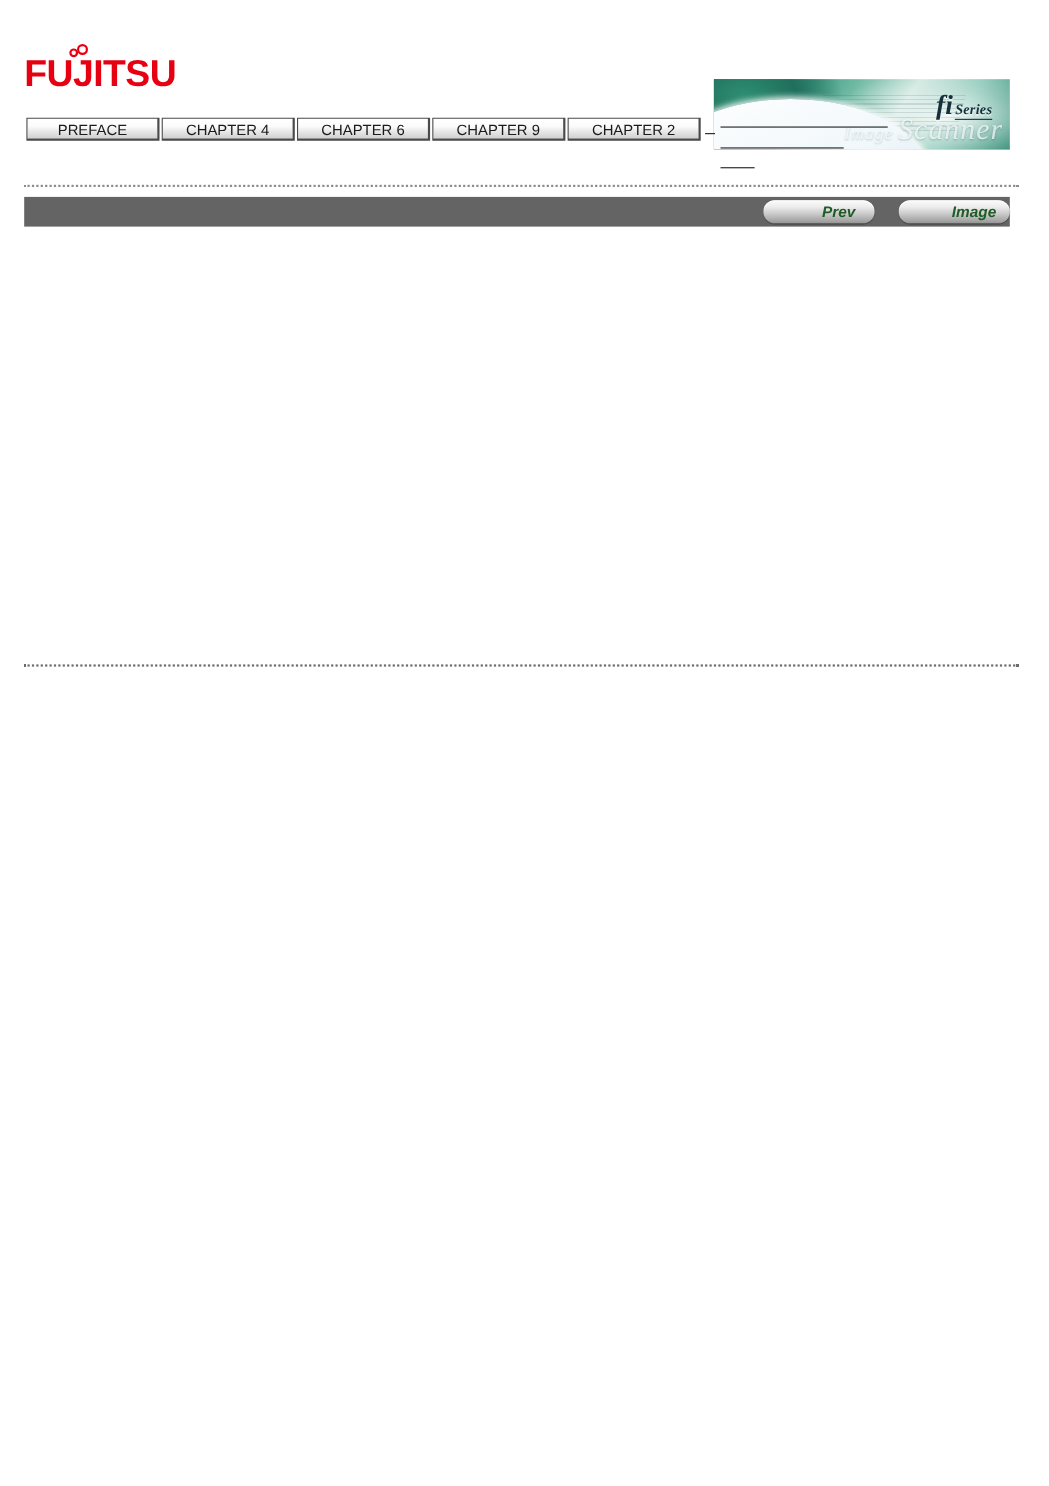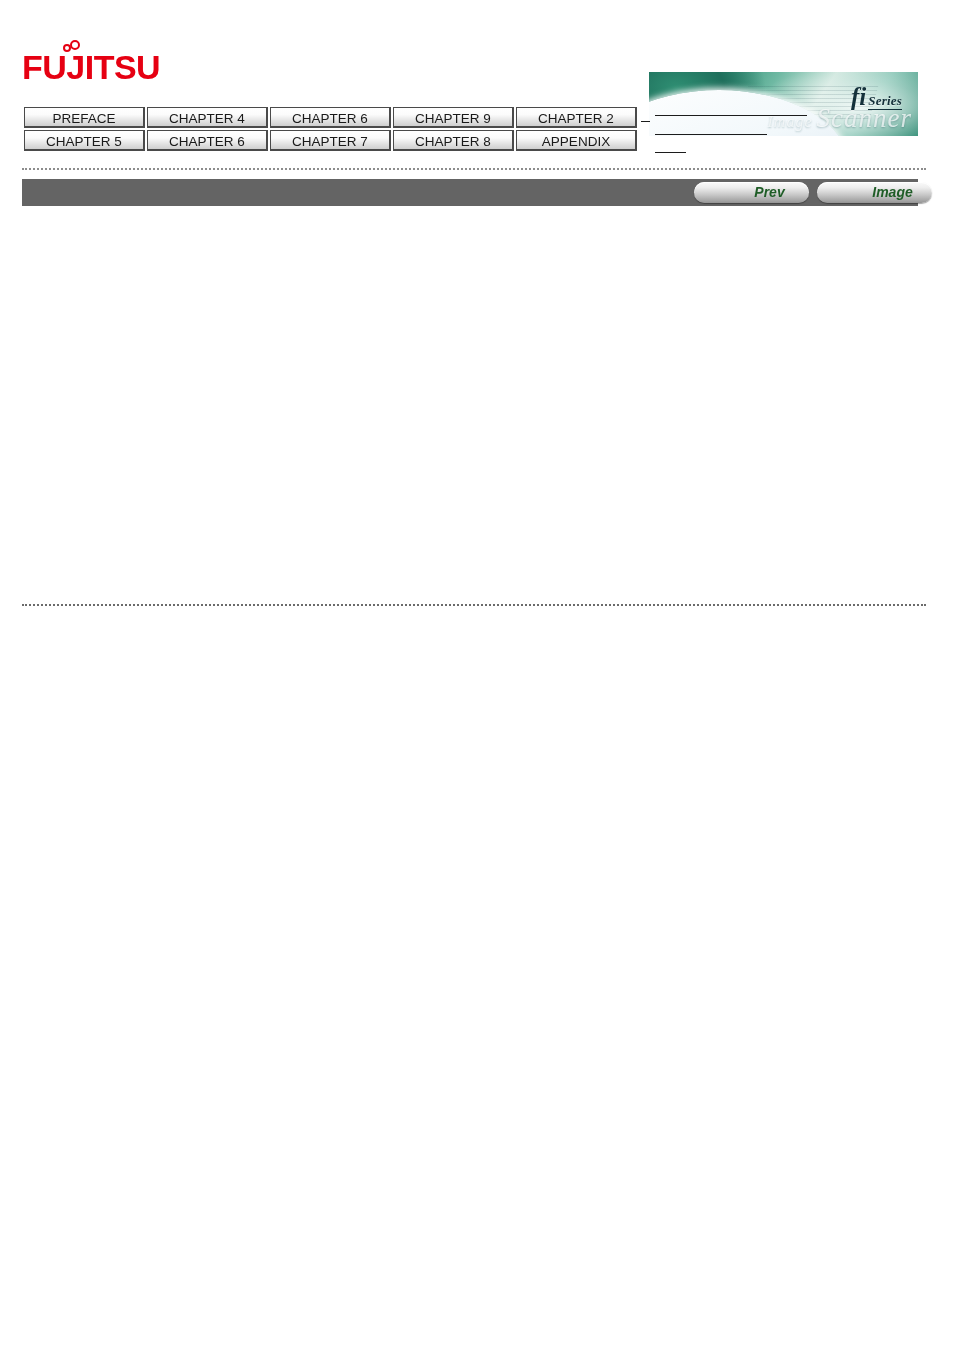--- a/index.html
+++ b/index.html
@@ -198,21 +198,21 @@
     position: absolute;
     left: 22px;
     top: 179px;
     width: 896px;
     height: 27px;
     background: #646464;
   }
   .pillbtn {
     position: absolute;
     top: 3px;
-    width: 115px;
+    width: 101px;
     height: 21px;
     border-radius: 11px;
     background: linear-gradient(to bottom, #fbfbfb 0%, #ededed 28%, #c9c9c9 60%, #a6a6a6 88%, #949494 100%);
     box-shadow: inset 0 1px 0 rgba(255,255,255,0.95), 0 1px 1px rgba(0,0,0,0.35);
     text-align: center;
     line-height: 21px;
     font-size: 14px;
     font-weight: bold;
     font-style: italic;
     color: #1f5d27;
@@ -276,37 +276,20 @@
     <td>
           <div class="tab">CHAPTER 6</div>
         </td>
     <td>
           <div class="tab">CHAPTER 9</div>
         </td>
     <td>
           <div class="tab">CHAPTER 2</div>
         </td>
   </tr>
-  <tr>
-    <td>
-          <div class="tab">CHAPTER 5</div>
-        </td>
-    <td>
-          <div class="tab">CHAPTER 6</div>
-        </td>
-    <td>
-          <div class="tab">CHAPTER 7</div>
-        </td>
-    <td>
-          <div class="tab">CHAPTER 8</div>
-        </td>
-    <td>
-          <div class="tab">APPENDIX</div>
-        </td>
-  </tr>
 </tbody>
   </table>
 
 <div class="rule-dash"></div>
 <div class="rule rule-1"></div>
 <div class="rule rule-2"></div>
 <div class="rule rule-3"></div>
 
 <div class="dotted dotted-top"></div>
 

